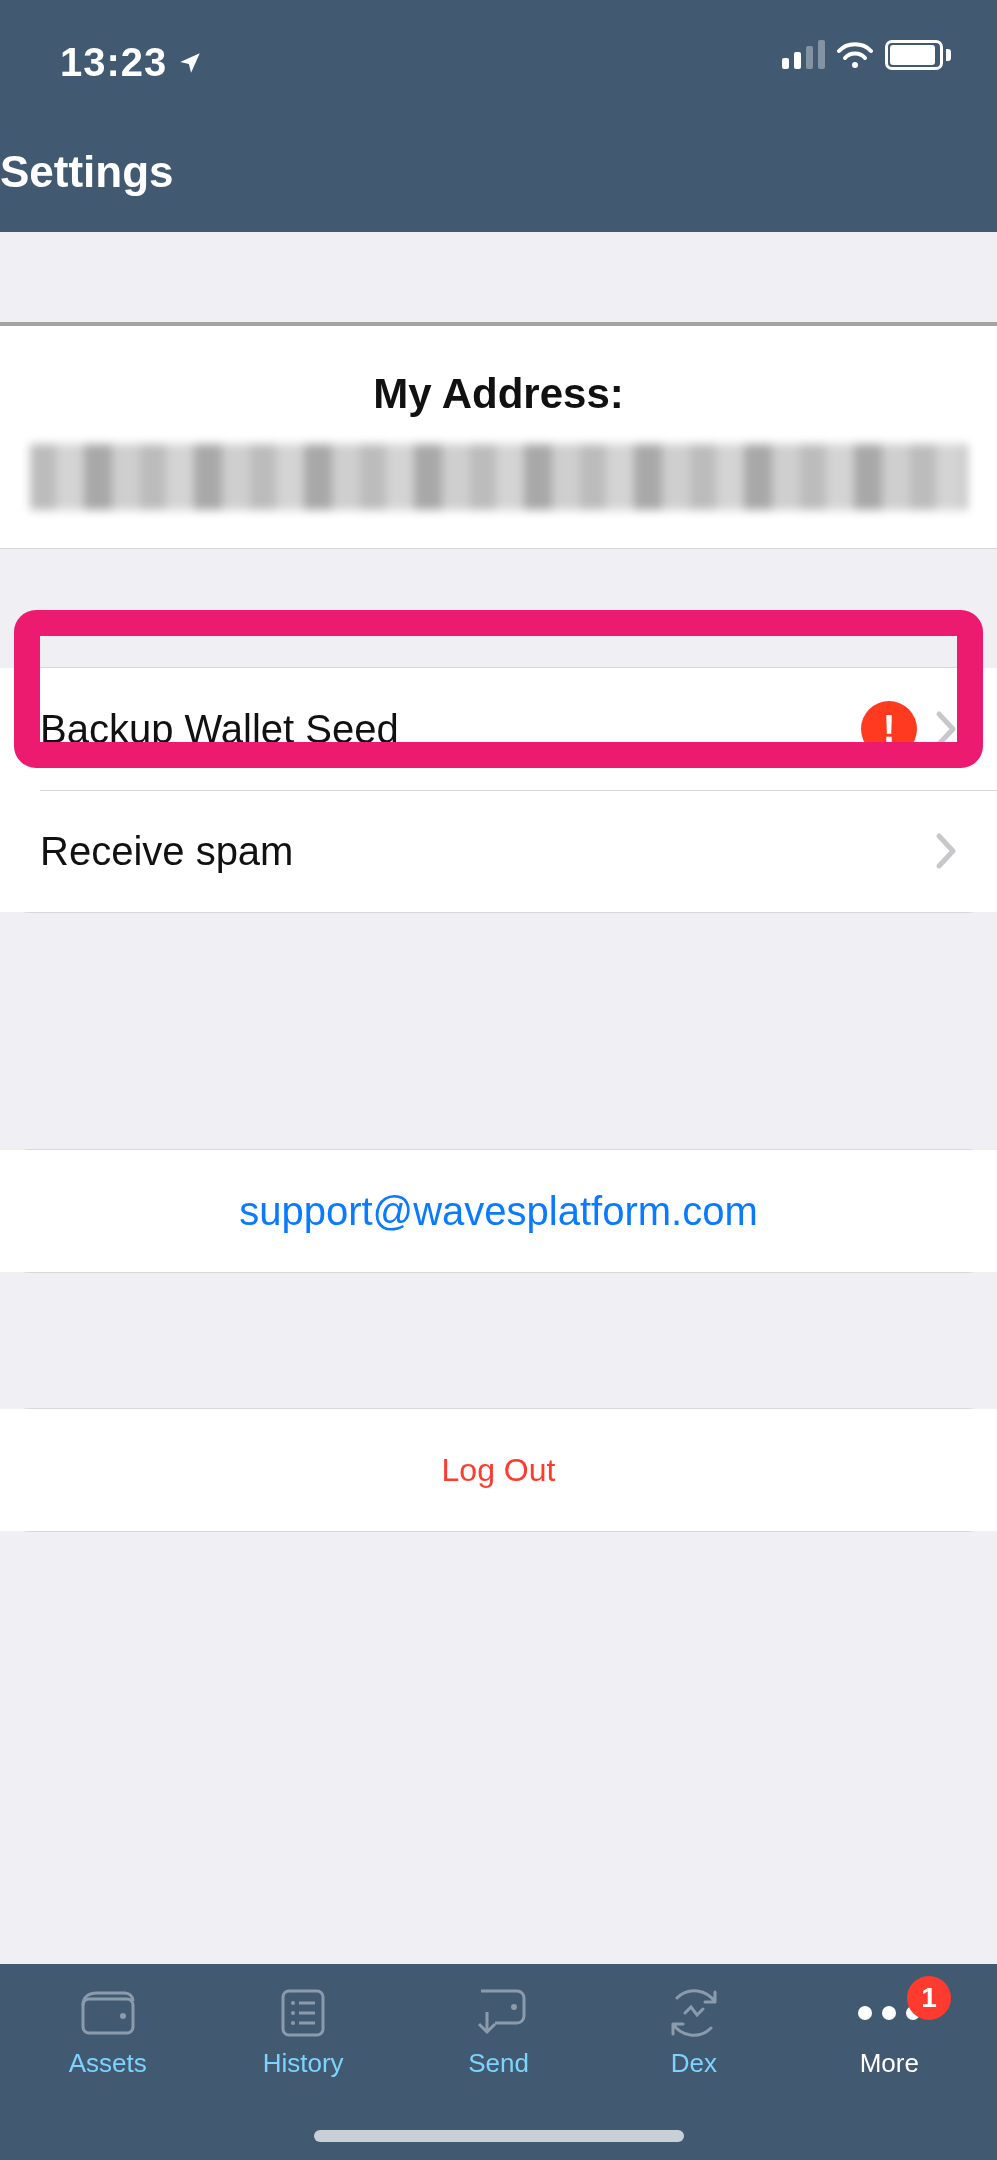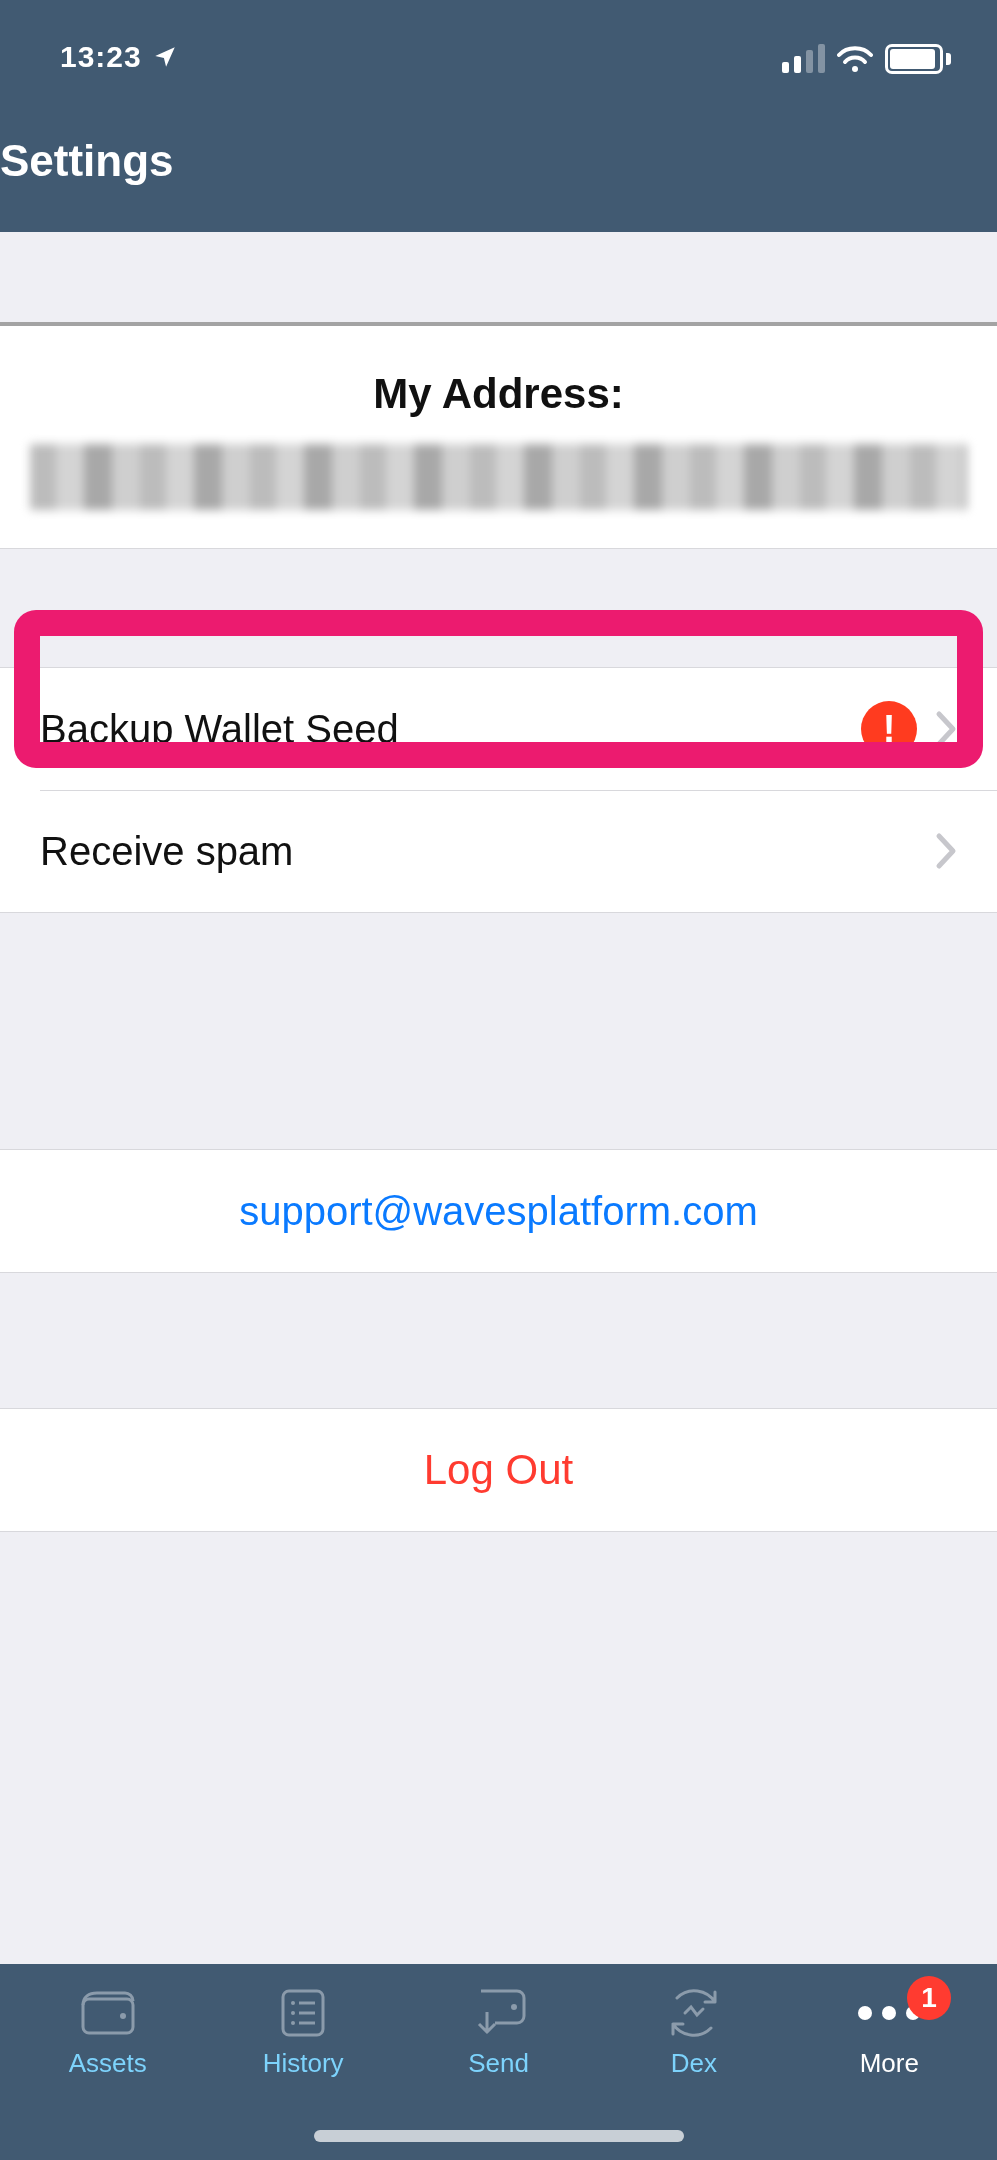--- a/index.html
+++ b/index.html
@@ -1,21 +1,21 @@
 <!DOCTYPE html>
 <html><head>
 <meta charset="utf-8">
 <style>
   * { box-sizing: border-box; margin: 0; padding: 0; }
   html, body { width: 997px; height: 2160px; font-family: -apple-system, "Helvetica Neue", Arial, sans-serif; background: #efeff4; overflow: hidden; }
   body { position: relative; }
 
   
   .statusbar { background: #415a72; color: #fff; height: 232px; }
-  .status-row { display: flex; justify-content: space-between; align-items: flex-end; padding: 40px 46px 0 60px; font-size: 30px; font-weight: 600; letter-spacing: 1px; }
+  .status-row { display: flex; justify-content: space-between; align-items: flex-start; padding: 40px 46px 0 60px; font-size: 40px; font-weight: 600; letter-spacing: 1px; }
   .status-left { display: flex; align-items: center; gap: 10px; }
   .status-right { display: flex; align-items: center; gap: 12px; }
   .title-row { text-align: left; margin-top: 62px; }
   .page-title { font-size: 44px; font-weight: 700; color: #fff; }
 
   .loc-icon { width: 26px; height: 26px; }
 
   .signal { display: flex; align-items: flex-end; gap: 5px; height: 28px; }
   .signal .bar { width: 7px; background: rgba(255,255,255,0.35); border-radius: 2px; }
   .signal .bar.on { background: #fff; }
@@ -25,27 +25,27 @@
   .signal .b4 { height: 29px; }
 
   .wifi { width: 36px; height: 28px; }
   .battery { width: 66px; height: 30px; position: relative; }
   .battery .body { position: absolute; inset: 0 8px 0 0; border: 3px solid #fff; border-radius: 7px; }
   .battery .fill { position: absolute; top: 5px; left: 5px; bottom: 5px; right: 16px; background: #fff; border-radius: 3px; }
   .battery .cap { position: absolute; right: 0; top: 9px; width: 5px; height: 12px; background: #fff; border-radius: 0 3px 3px 0; }
 
   
   .content { position: absolute; top: 232px; left: 0; right: 0; bottom: 196px; background: #efeff4; }
-  .group { background: #fff; border-top: 1px solid #d8d8dc; border-bottom: 1px solid #d8d8dc; }
+  .group { background: #fff; border-top: 1px solid #d8d8dc; border-bottom: 1px solid #d8d8dc; border-radius: 30px; }
   .row { display: flex; align-items: center; min-height: 122px; padding: 0 40px; background: #fff; position: relative; }
   .row + .row::before { content: ""; position: absolute; top: 0; left: 40px; right: 0; height: 1px; background: #d8d8dc; }
   .row-label { font-size: 40px; color: #111; flex: 1; }
   .row-center { justify-content: center; }
   .row-link { color: #0a7aff; font-size: 40px; }
-  .row-danger { color: #ff3b30; font-size: 42px; }
+  .row-danger { color: #ff3b30; font-size: 32px; }
 
   .spacer-sm { height: 90px; }
   .spacer-md { height: 118px; }
   .spacer-lg { height: 135px; }
 
   .chevron { width: 22px; height: 38px; flex-shrink: 0; margin-left: 18px; }
   .chevron path { stroke: #c7c7cc; stroke-width: 5; fill: none; stroke-linecap: round; stroke-linejoin: round; }
 
   .alert-badge { width: 56px; height: 56px; border-radius: 50%; background: #ff3b1f; color: #fff; display: flex; align-items: center; justify-content: center; font-size: 38px; font-weight: 700; margin-left: 12px; }
 

